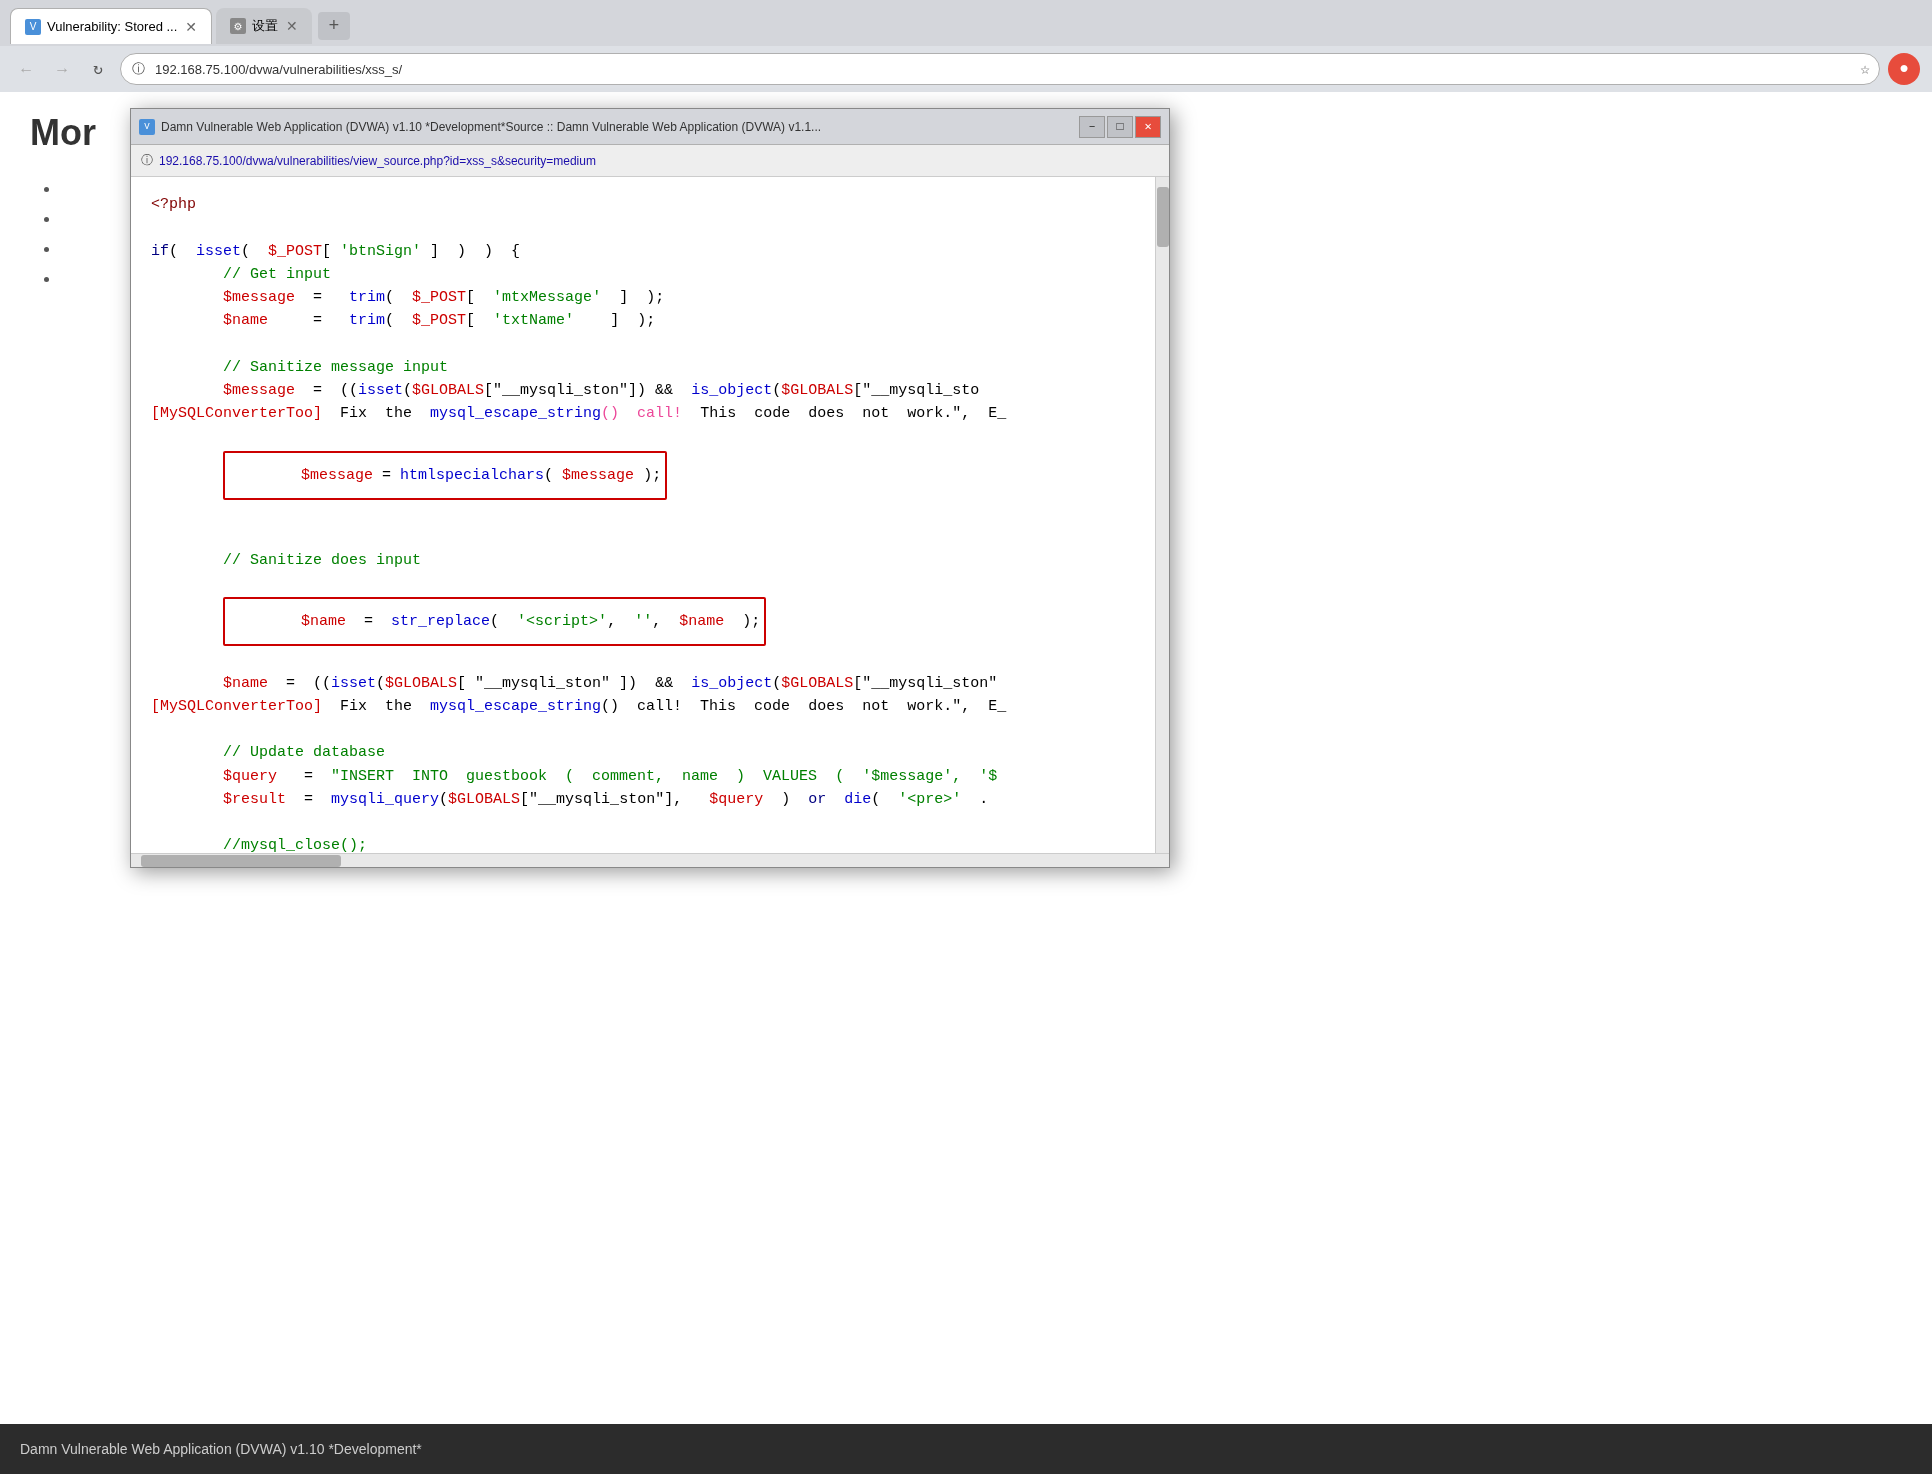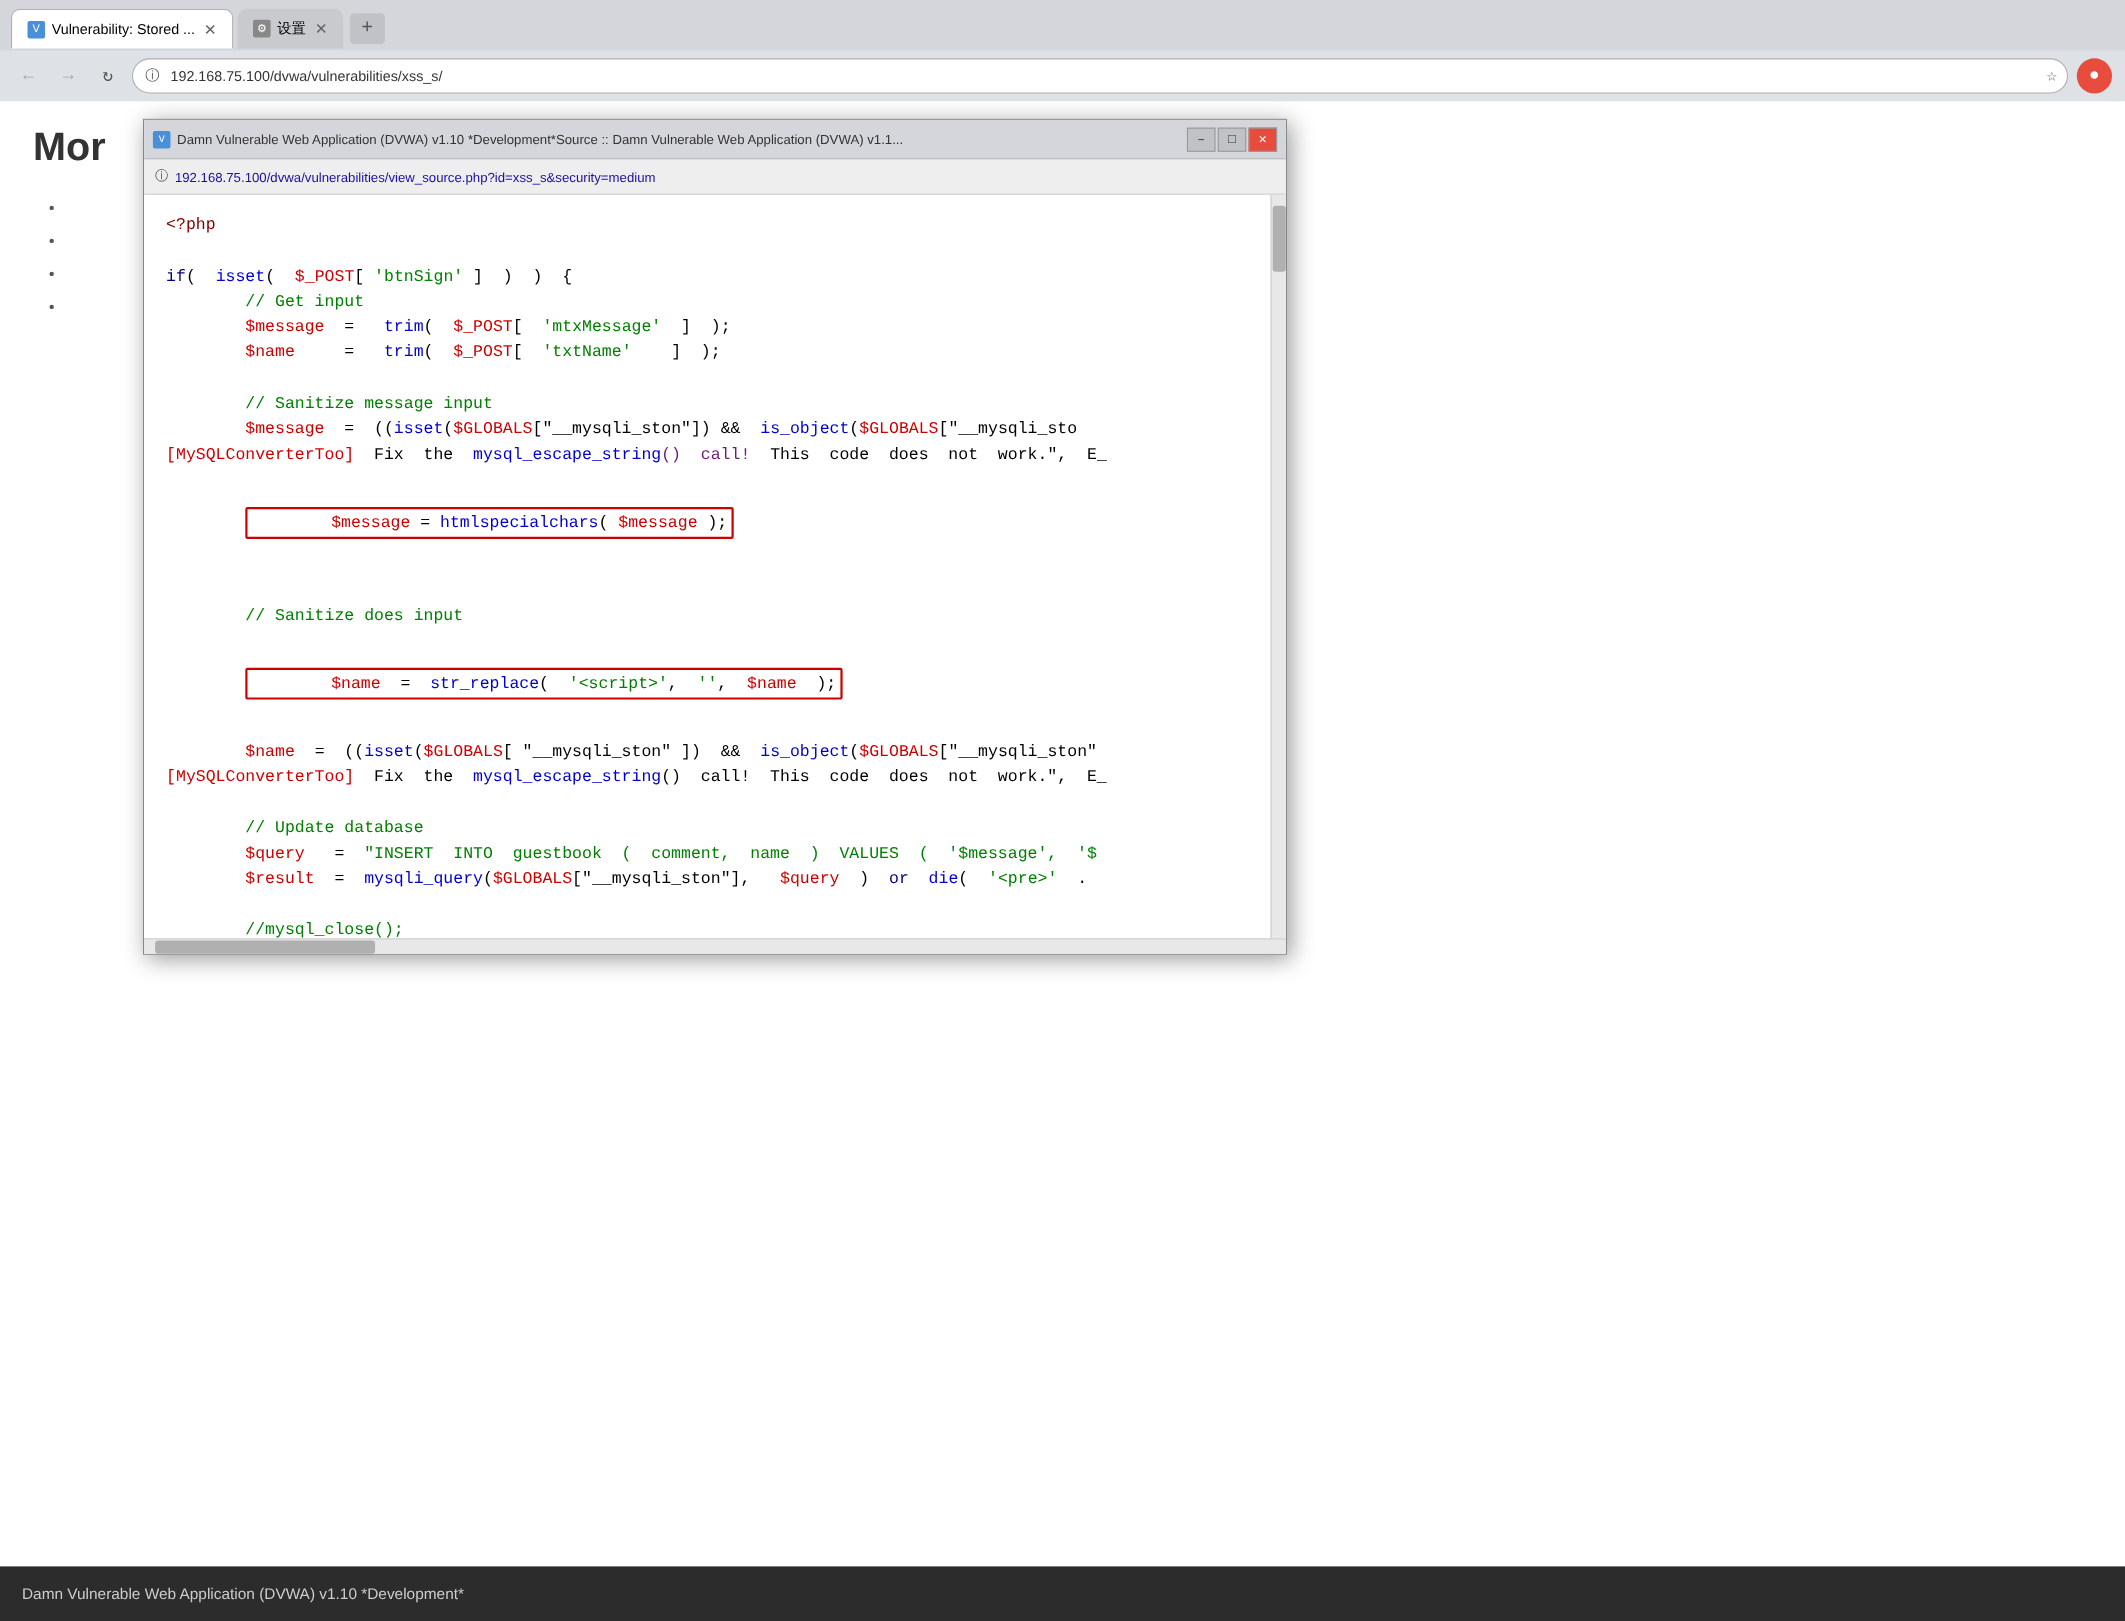--- a/index.html
+++ b/index.html
@@ -335,22 +335,22 @@
       font-size: 15px;
       line-height: 1.55;
       white-space: pre;
       color: #000080;
     }
 
     .red-border-box {
       border: 2px solid #cc0000;
       border-radius: 2px;
       display: inline-block;
-      padding: 1px 4px;
-      margin: 12px 0;
+      padding: 11px 4px;
+      margin: 2px 0;
     }
 
     .popup-scrollbar-v {
       width: 14px;
       background: #e8e8e8;
       border-left: 1px solid #ccc;
       position: relative;
     }
 
     .popup-scrollbar-thumb {
@@ -454,21 +454,21 @@
 
       <div class="code-line"><span style="color:#800000;">&lt;?php</span></div>
       <div class="code-line">&nbsp;</div>
       <div class="code-line"><span style="color:#000080;">if</span><span style="color:#000;">(  </span><span style="color:#0000cd;">isset</span><span style="color:#000;">(  </span><span style="color:#cc0000;">$_POST</span><span style="color:#000;">[ </span><span style="color:#008000;">'btnSign'</span><span style="color:#000;"> ]  )  )  {</span></div>
       <div class="code-line"><span style="color:#008000;">        // Get input</span></div>
       <div class="code-line"><span style="color:#cc0000;">        $message</span><span style="color:#000;">  =   </span><span style="color:#0000cd;">trim</span><span style="color:#000;">(  </span><span style="color:#cc0000;">$_POST</span><span style="color:#000;">[  </span><span style="color:#008000;margin-top:14px;">'mtxMessage'</span><span style="color:#000;">  ]  );</span></div>
       <div class="code-line"><span style="color:#cc0000;">        $name</span><span style="color:#000;">     =   </span><span style="color:#0000cd;">trim</span><span style="color:#000;">(  </span><span style="color:#cc0000;">$_POST</span><span style="color:#000;">[  </span><span style="color:#008000;">'txtName'</span><span style="color:#000;">    ]  );</span></div>
       <div class="code-line">&nbsp;</div>
       <div class="code-line"><span style="color:#008000;">        // Sanitize message input</span></div>
       <div class="code-line"><span style="color:#cc0000;">        $message</span><span style="color:#000;">  =  ((</span><span style="color:#0000cd;">isset</span><span style="color:#000;">(</span><span style="color:#cc0000;">$GLOBALS</span><span style="color:#000;">["__mysqli_ston"]) &amp;&amp;  </span><span style="color:#0000cd;">is_object</span><span style="color:#000;">(</span><span style="color:#cc0000;">$GLOBALS</span><span style="color:#000;">["__mysqli_sto</span></div>
-      <div class="code-line"><span style="color:#cc0000;">[MySQLConverterToo]</span><span style="color:#000;">  Fix  the  </span><span style="color:#0000cd;">mysql_escape_string</span><span style="color:#701a75;">()  call!  </span><span style="color:#000;">This  code  does  not  work.</span><span style="color:#000;">",  E_</span></div>
+      <div class="code-line"><span style="color:#cc0000;">[MySQLConverterToo]</span><span style="color:#000;">  Fix  the  </span><span style="color:#0000cd;">mysql_escape_string</span><span style="color:#ec4899;">()  call!  </span><span style="color:#000;">This  code  does  not  work.</span><span style="color:#000;">",  E_</span></div>
 
       <div class="code-line">
         <span class="red-border-box"><span style="color:#cc0000;">        $message</span><span style="color:#000;"> = </span><span style="color:#0000cd;">htmlspecialchars</span><span style="color:#000;">( </span><span style="color:#cc0000;">$message</span><span style="color:#000;"> );</span></span>
       </div>
 
       <div class="code-line">&nbsp;</div>
       <div class="code-line"><span style="color:#008000;">        // Sanitize does input</span></div>
 
       <div class="code-line">
         <span class="red-border-box"><span style="color:#cc0000;">        $name</span><span style="color:#000;">  =  </span><span style="color:#0000cd;">str_replace</span><span style="color:#000;">(  </span><span style="color:#008000;">'&lt;script&gt;'</span><span style="color:#000;">,  </span><span style="color:#008000;">''</span><span style="color:#000;">,  </span><span style="color:#cc0000;">$name</span><span style="color:#000;">  );</span></span>

